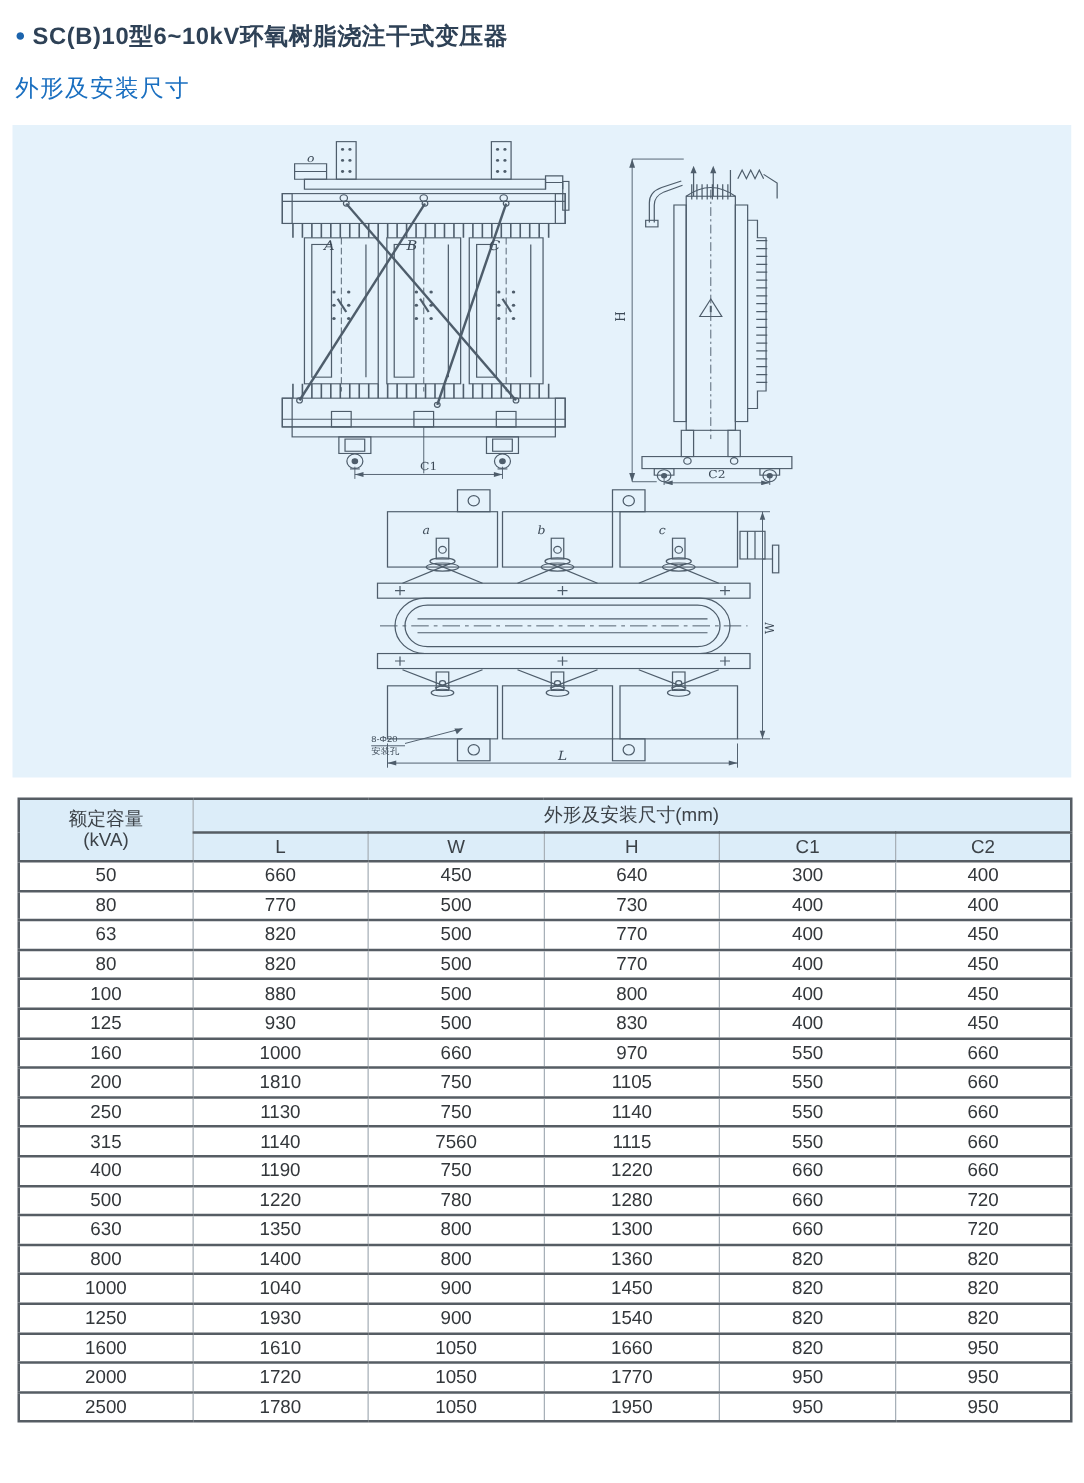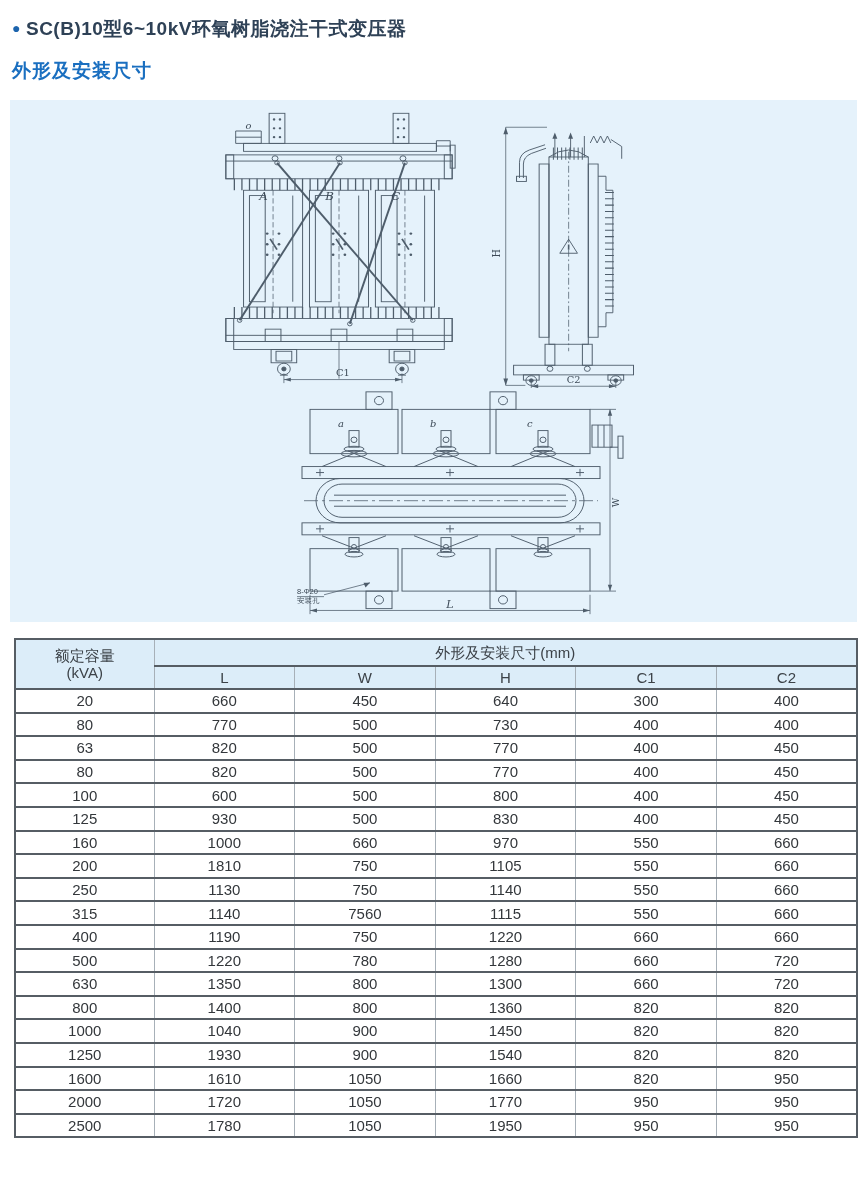--- a/index.html
+++ b/index.html
@@ -3,21 +3,21 @@
 <meta charset="utf-8">
 <style>
   * { margin:0; padding:0; box-sizing:border-box; }
   html,body { background:#ffffff; }
   .page {
     position:relative; width:867px; height:1186px; background:#ffffff;
     font-family:"Liberation Sans", sans-serif; overflow:hidden;
   }
   .title-row { position:absolute; left:12px; top:16px; font-size:19px; font-weight:bold; color:#2e4156; letter-spacing:0.5px; }
   .title-row .bullet { color:#1c64ad; font-size:14px; margin-right:5px; vertical-align:2px; }
-  .subtitle { position:absolute; left:12px; top:58px; font-size:19px; font-weight:bold; color:#1a6fc0; letter-spacing:1px; }
+  .subtitle { position:absolute; left:12px; top:58px; font-size:19px; font-weight:normal; color:#1a6fc0; letter-spacing:1px; }
   .drawing-panel { position:absolute; left:10px; top:100px; width:847px; height:522px; background:#e5f2fb; }
   .drawing-panel svg { position:absolute; }
   svg text { font-family:"DejaVu Serif", serif; fill:#3d4a57; }
   svg .note-txt { font-family:"Liberation Sans", sans-serif; }
 
   table.dims {
     position:absolute; left:14px; top:638px; width:842px;
     border-collapse:collapse; table-layout:fixed;
     font-size:15px; color:#33373b; text-align:center;
   }
@@ -360,21 +360,21 @@
       <tr>
         <th>L</th>
         <th>W</th>
         <th>H</th>
         <th>C1</th>
         <th>C2</th>
       </tr>
     </thead>
     <tbody>
         <tr>
-          <td>20</td>
+          <td>50</td>
           <td>660</td>
           <td>450</td>
           <td>640</td>
           <td>300</td>
           <td>400</td>
         </tr>
         <tr>
           <td>80</td>
           <td>770</td>
           <td>500</td>
@@ -393,21 +393,21 @@
         <tr>
           <td>80</td>
           <td>820</td>
           <td>500</td>
           <td>770</td>
           <td>400</td>
           <td>450</td>
         </tr>
         <tr>
           <td>100</td>
-          <td>600</td>
+          <td>880</td>
           <td>500</td>
           <td>800</td>
           <td>400</td>
           <td>450</td>
         </tr>
         <tr>
           <td>125</td>
           <td>930</td>
           <td>500</td>
           <td>830</td>

